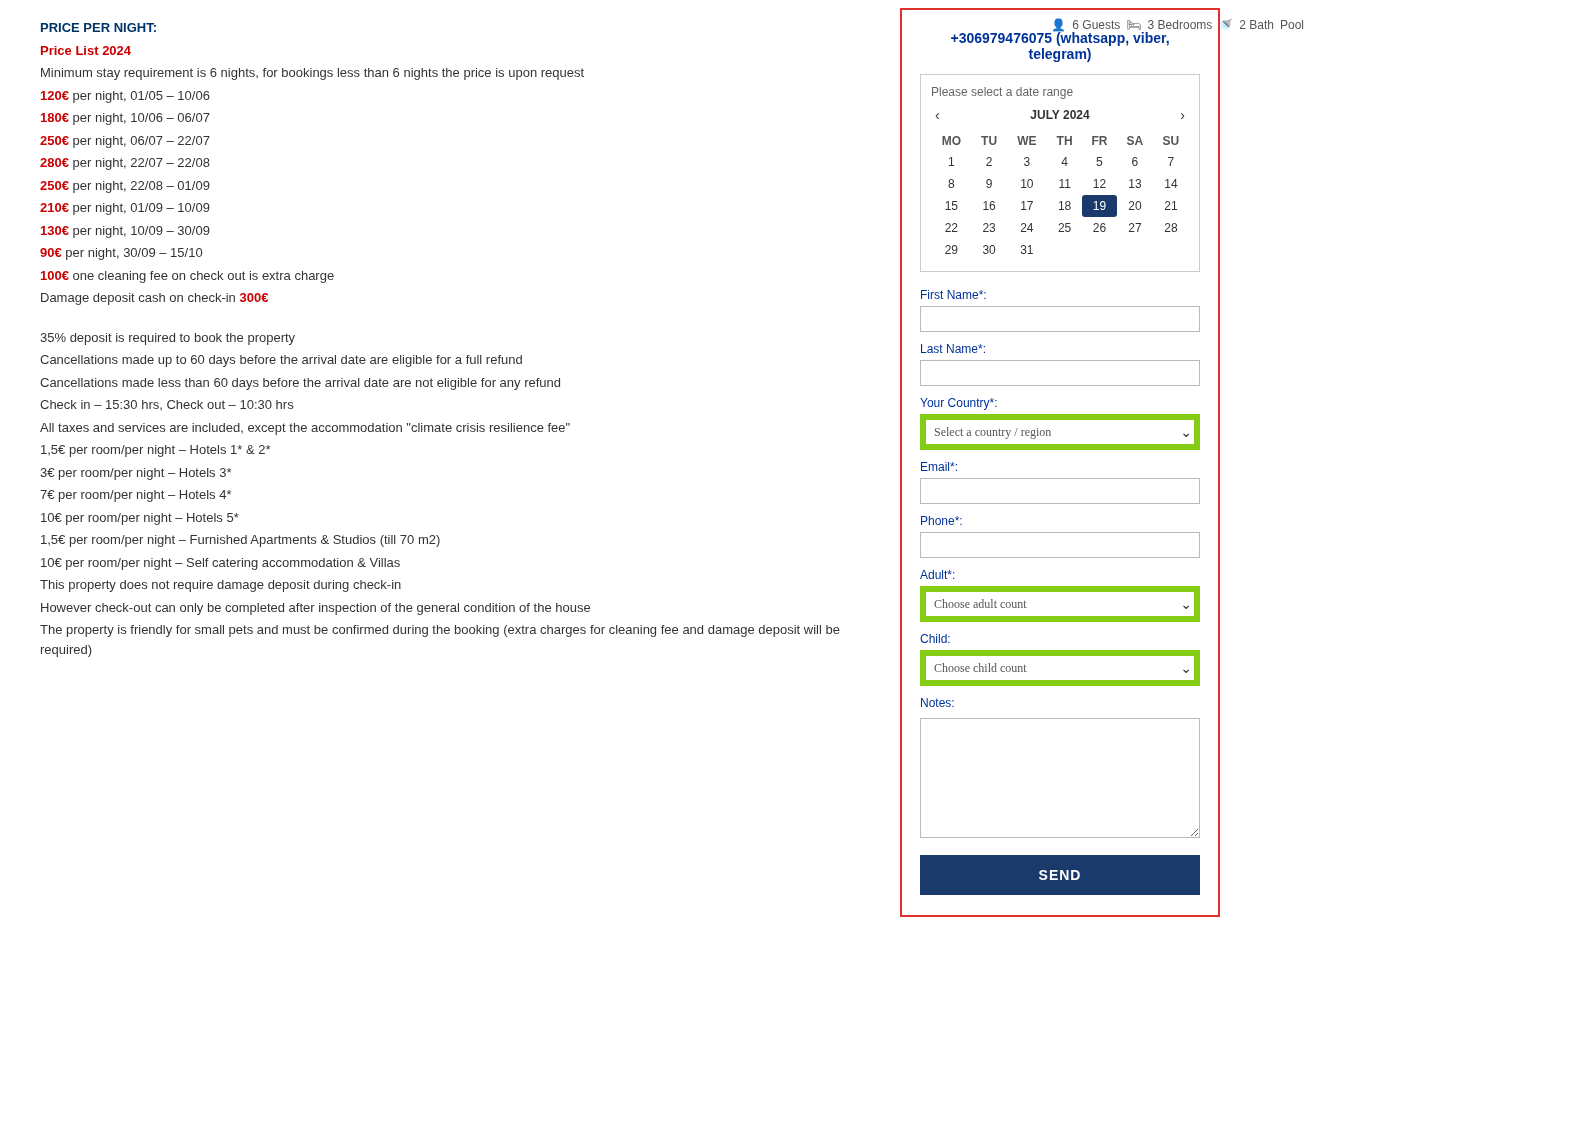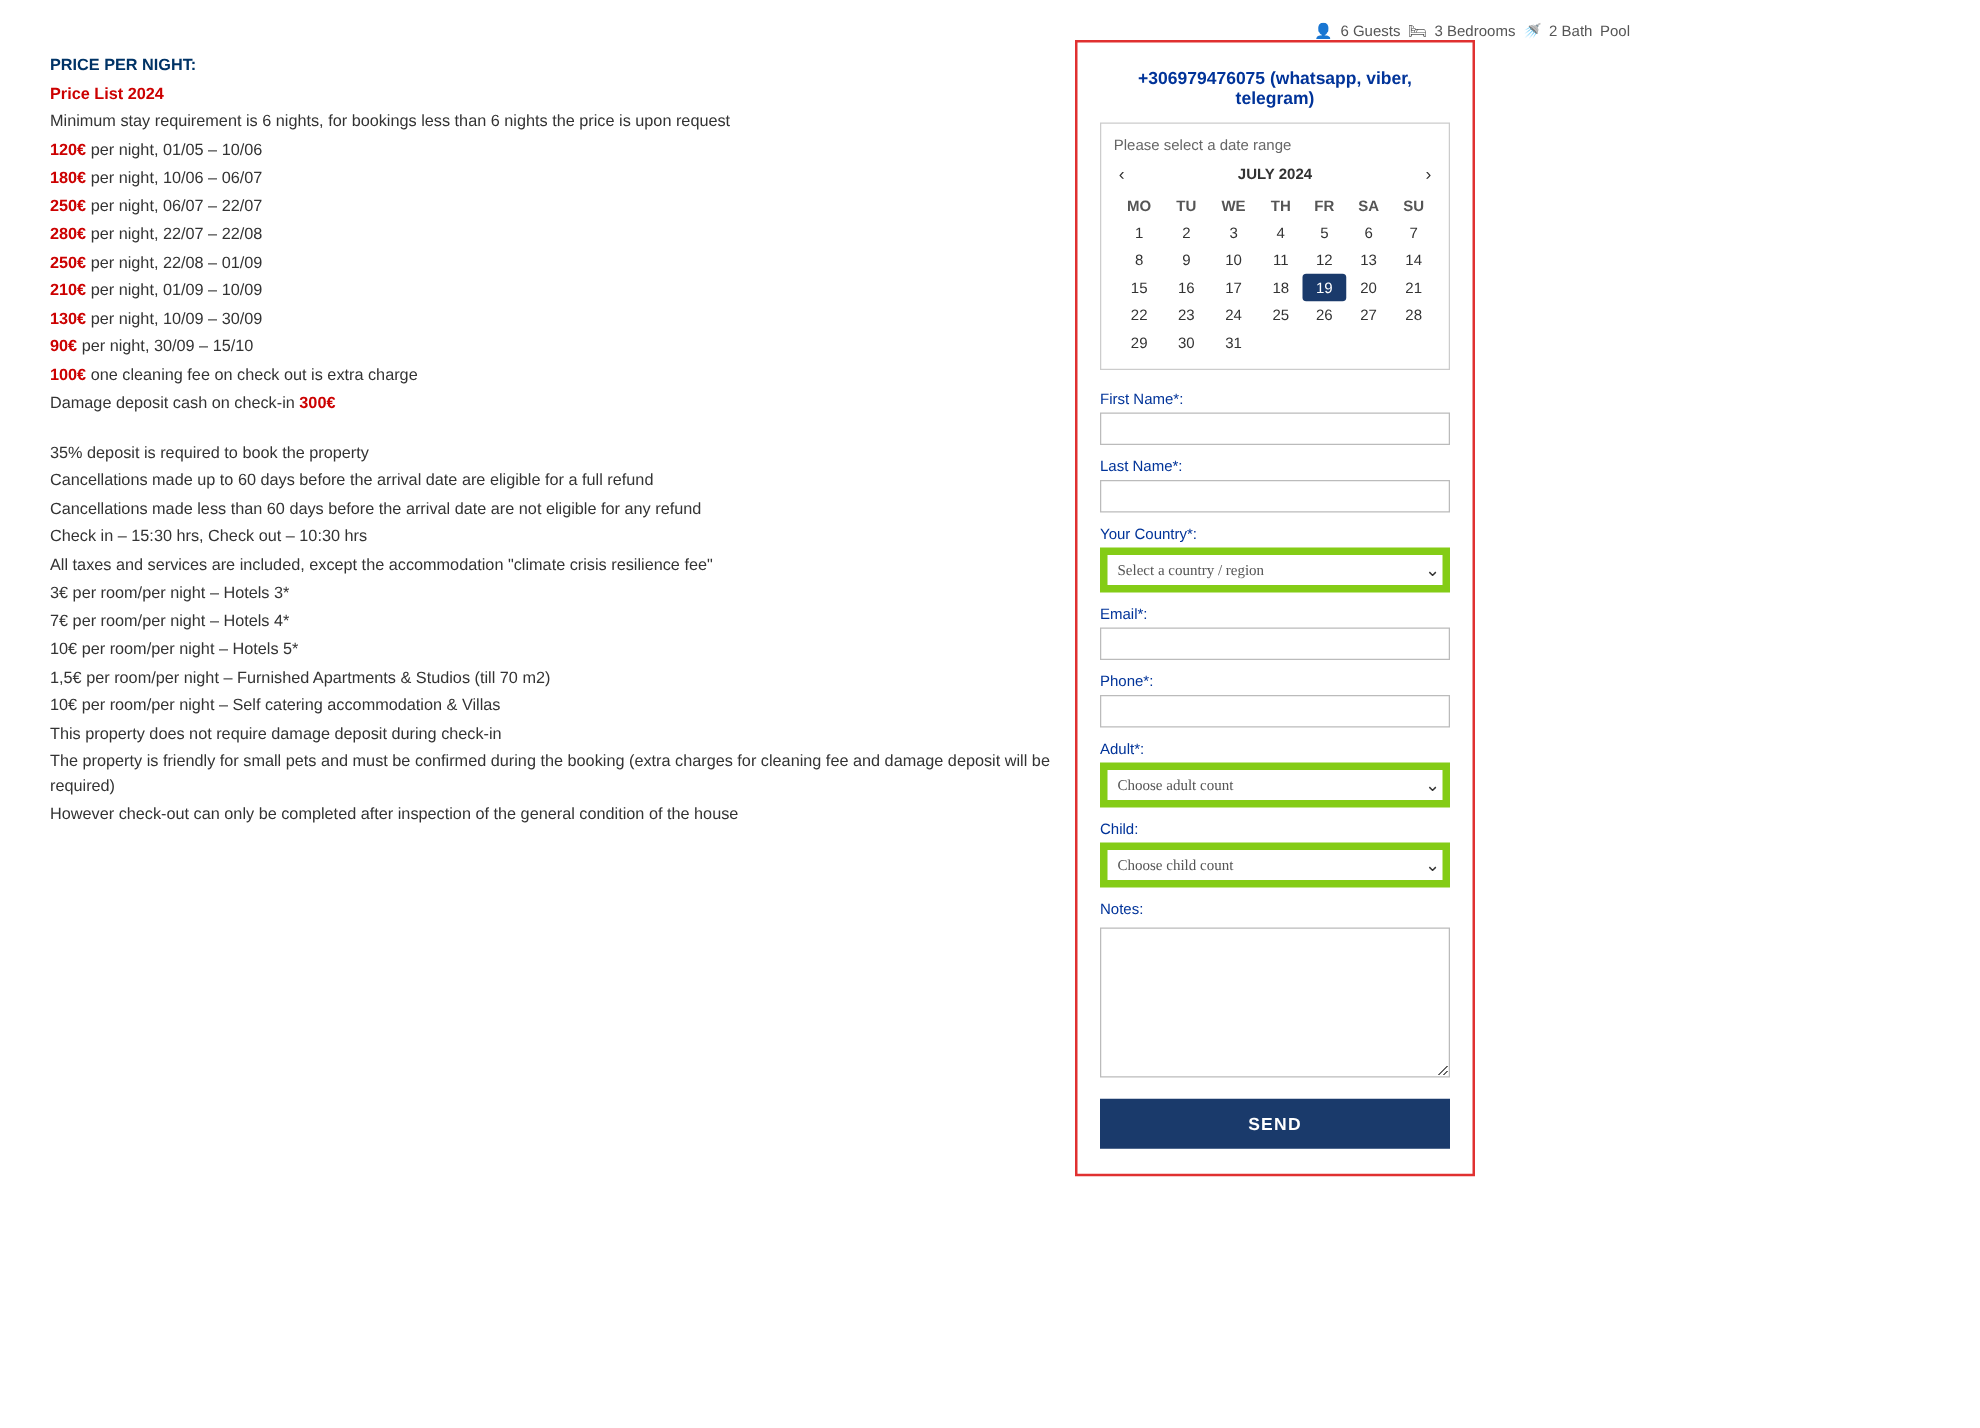--- a/index.html
+++ b/index.html
@@ -7,21 +7,22 @@
       font-family: Arial, sans-serif;
       font-size: 13px;
       color: #333;
       background: #fff;
       width: 1584px;
       min-height: 1142px;
       position: relative;
     }
     .page-wrapper {
       display: flex;
-      padding: 32px 40px;
+      padding: 8px 40px;
+      gap: 40px;
     }
     .left-panel {
       flex: 1;
       max-width: 820px;
       padding-top: 10px;
     }
     .right-panel {
       width: 320px;
       min-width: 300px;
       border: 2px solid #e03030;
@@ -230,28 +231,29 @@
       Damage deposit cash on check-in <span class="price-red">300€</span>
     </p>
 
     <div class="booking-section">
       <div id="booking-lines-container">
           <p>35% deposit is required to book the property</p>
           <p>Cancellations made up to 60 days before the arrival date are eligible for a full refund</p>
           <p>Cancellations made less than 60 days before the arrival date are not eligible for any refund</p>
           <p>Check in – 15:30 hrs, Check out – 10:30 hrs</p>
           <p>All taxes and services are included, except the accommodation "climate crisis resilience fee"</p>
+          <p>1,5€ per room/per night – Hotels 1* &amp; 2*</p>
           <p>3€ per room/per night – Hotels 3*</p>
           <p>7€ per room/per night – Hotels 4*</p>
           <p>10€ per room/per night – Hotels 5*</p>
           <p>1,5€ per room/per night – Furnished Apartments &amp; Studios (till 70 m2)</p>
           <p>10€ per room/per night – Self catering accommodation &amp; Villas</p>
           <p>This property does not require damage deposit during check-in</p>
+          <p>However check-out can only be completed after inspection of the general condition of the house</p>
           <p>The property is friendly for small pets and must be confirmed during the booking (extra charges for cleaning fee and damage deposit will be required)</p>
-          <p>However check-out can only be completed after inspection of the general condition of the house</p>
         </div>
     </div>
   </div>
 
   <div class="right-panel">
     <div class="phone-number">+306979476075 (whatsapp, viber, telegram)</div>
 
     
     <div class="calendar-container">
       <div class="calendar-placeholder">Please select a date range</div>

